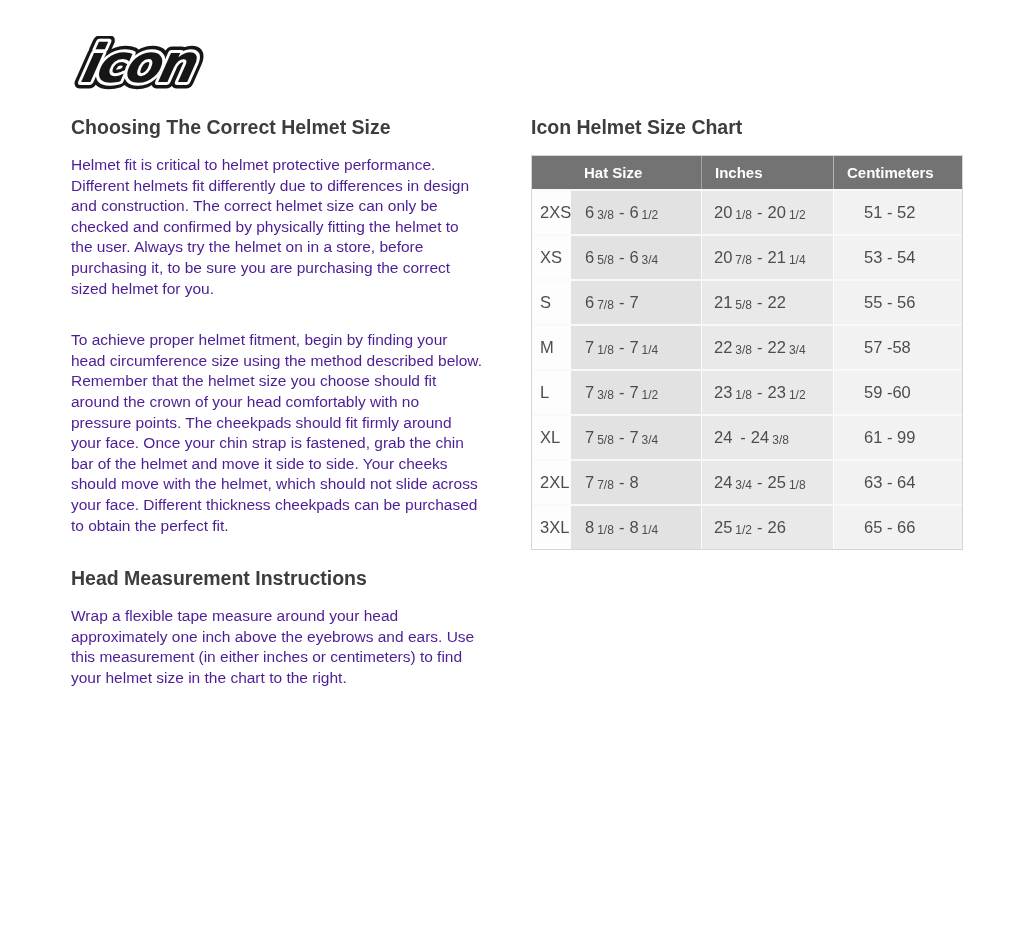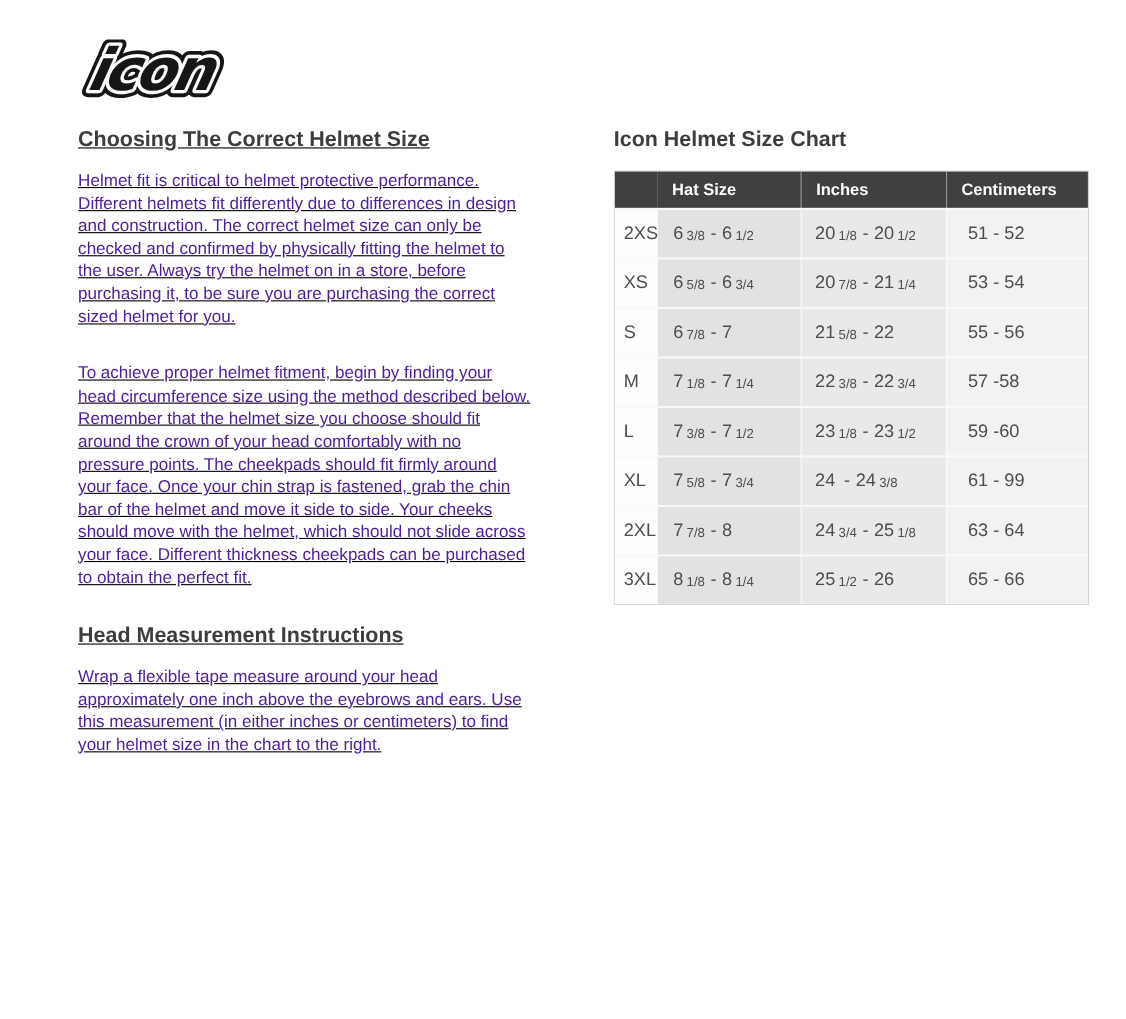--- a/index.html
+++ b/index.html
@@ -21,21 +21,21 @@
       font-weight: bold;
       font-style: italic;
       letter-spacing: -3px;
     }
     .l1 { fill: none; stroke: #161616; stroke-width: 13; stroke-linejoin: round; }
     .l2 { fill: none; stroke: #ffffff; stroke-width: 6;  stroke-linejoin: round; }
     .l3 { fill: #161616; }
 
     
     .cols { display: flex; align-items: flex-start; }
-    .left  { width: 412px; margin-right: 75px; text-decoration: underline; }
+    .left  { width: 412px; margin-right: 48px; }
     .right { width: 433px; }
 
     h2 {
       font-size: 19.5px;
       font-weight: 700;
       color: #3d3d3d;
       margin: 0 0 16px 0;
       letter-spacing: 0;
     }
     .section { margin-bottom: 31px; }
@@ -49,21 +49,21 @@
     
     table.sizes {
       border-collapse: separate;
       border-spacing: 0;
       border: 1px solid #d6d6d6;
       width: 432px;
       table-layout: fixed;
     }
     table.sizes th {
       height: 33px;
-      background: #404040;
+      background: #737373;
       color: #ffffff;
       font-size: 15px;
       font-weight: 700;
       text-align: left;
       padding: 0 0 0 13px;
       vertical-align: middle;
     }
     th.blank { background: #dcdcdc; width: 39px; padding: 0; }
     th.c-hat  { width: 130px; }
     th.c-inch { width: 132px; border-left: 1px solid rgba(255,255,255,0.35); margin-left: 13px; }
@@ -73,21 +73,21 @@
       height: 45px;
       font-size: 16.5px;
       color: #4d4d4d;
       vertical-align: middle;
       white-space: nowrap;
       margin-left: 43px;
     }
     td.c-size { background: #fdfdfd; font-size: 15.5px; color: #555555; padding-left: 8px; }
     td.c-hat  { background: #e2e2e2; padding-left: 14px; }
     td.c-inch { background: #e9e9e9; padding-left: 12px; border-left: 1px solid rgba(255,255,255,0.8); }
-    td.c-cm   { background: #f2f2f2; padding-left: 19px; border-left: 1px solid rgba(255,255,255,0.9); }
+    td.c-cm   { background: #f2f2f2; padding-left: 30px; border-left: 1px solid rgba(255,255,255,0.9); }
     tbody td { border-top: 2px solid rgba(250,250,250,0.92); }
 
     .fr  { font-size: 12px; padding-left: 3px; position: relative; top: 1px; }
     .sep { padding: 0 5px; }
   </style>
 </head>
 <body>
 
 <div class="page">
 

